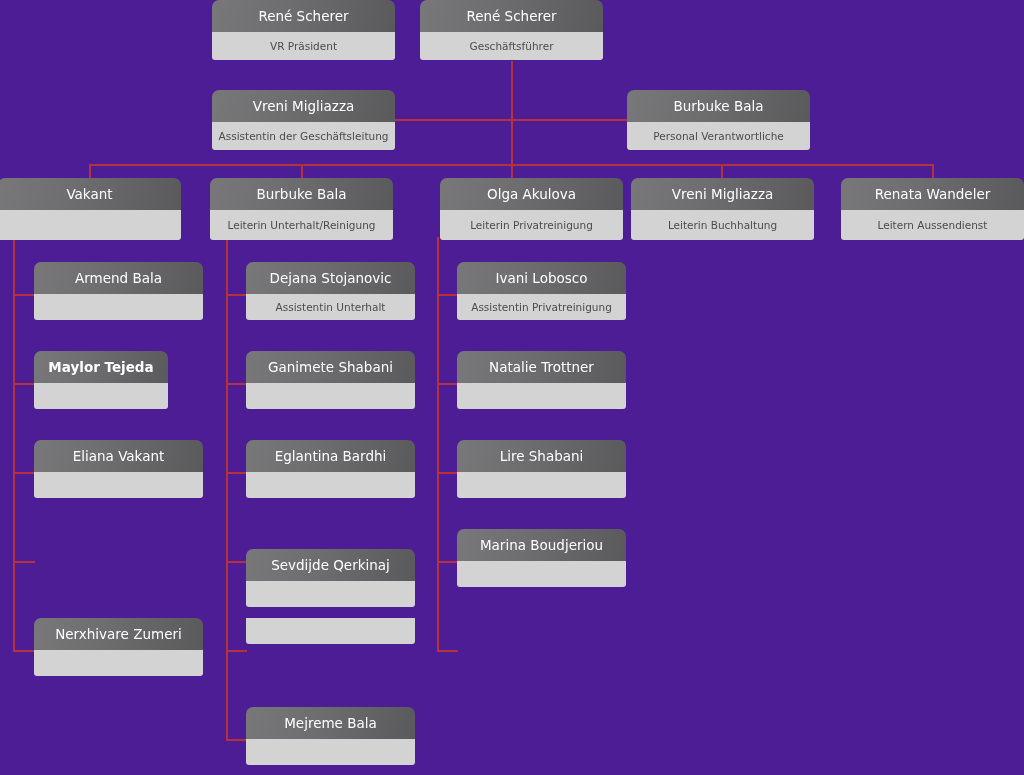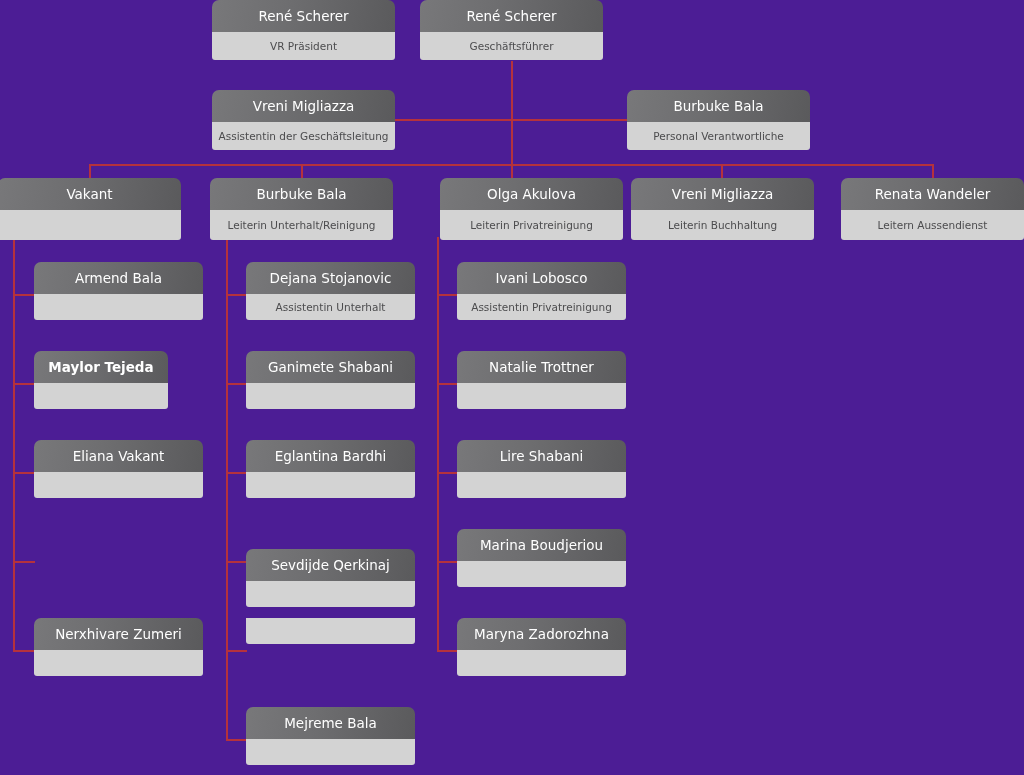--- a/index.html
+++ b/index.html
@@ -212,18 +212,14 @@
     <div class="card-body">Assistentin Privatreinigung</div>
   </div>
   <div class="node" style="left:457px; top:440px; width:169px;">
     <div class="card-head">Lire Shabani</div>
     <div class="card-body"></div>
   </div>
   <div class="node" style="left:457px; top:529px; width:169px;">
     <div class="card-head">Marina Boudjeriou</div>
     <div class="card-body"></div>
   </div>
-  <div class="node" style="left:457px; top:618px; width:169px;">
-    <div class="card-head">Maryna Zadorozhna</div>
-    <div class="card-body"></div>
-  </div>
 
 </div>
 
 </body></html>

